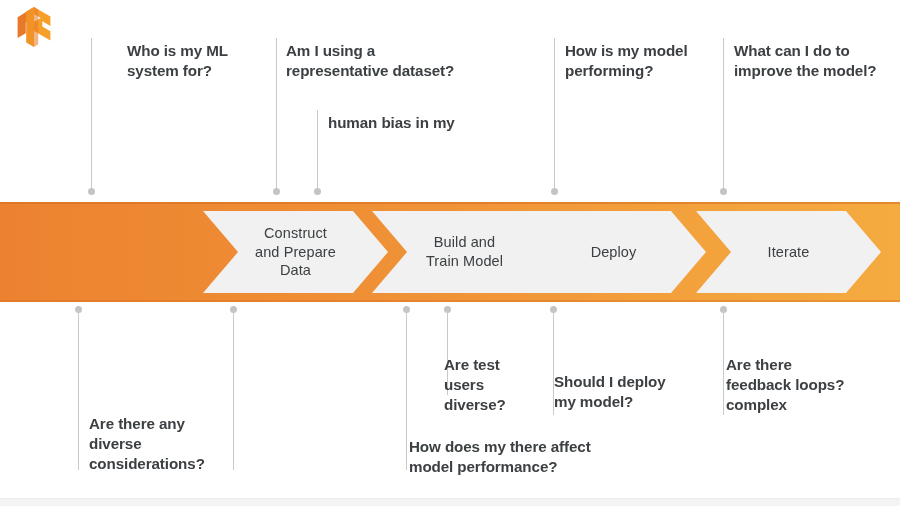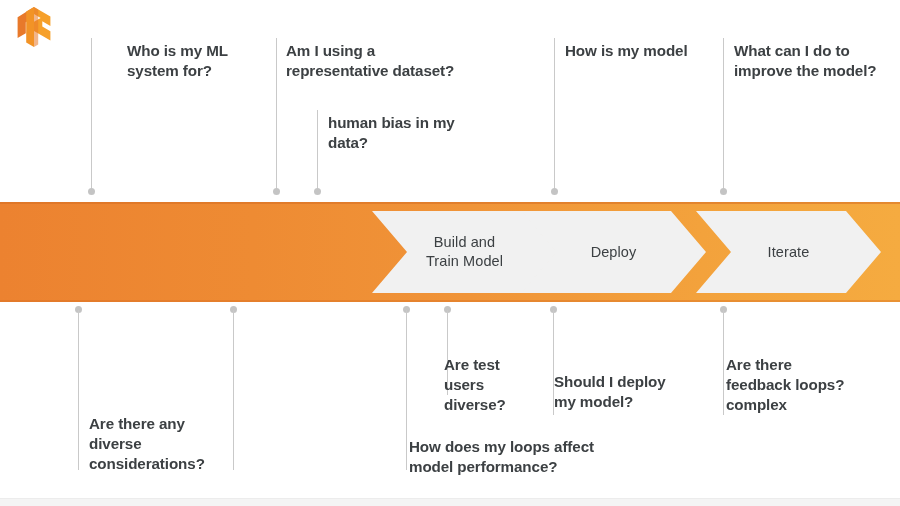--- a/index.html
+++ b/index.html
@@ -147,38 +147,45 @@
     <div>system for?</div>
   </div>
 
   <div class="q" style="left:286px; top:41px; width:250px;">
     <div>Am I using a</div>
     <div>representative dataset?</div>
   </div>
 
   <div class="q" style="left:328px; top:113px; width:200px;">
     <div>human bias in my</div>
-    <div>data?</div>
   </div>
 
   <div class="q" style="left:565px; top:41px; width:180px;">
     <div>How is my model</div>
+    <div>performing?</div>
   </div>
 
   <div class="q" style="left:734px; top:41px; width:175px;">
     <div>What can I do to</div>
     <div>improve the model?</div>
   </div>
 
   <div class="bar">
     <div class="bar-topline"></div>
     <div class="bar-botline"></div>
   </div>
 
 
+  <div class="step s2">
+    <div>
+      <span>Construct</span>
+      <span>and Prepare</span>
+      <span>Data</span>
+    </div>
+  </div>
 
   <div class="step s3">
     <div>
       <span>Build and</span>
       <span>Train Model</span>
     </div>
   </div>
 
   <div class="step s4">
     <div>
@@ -217,21 +224,21 @@
   </div>
 
 
   <div class="q" style="left:444px; top:355px; width:110px;">
     <div>Are test</div>
     <div>users</div>
     <div>diverse?</div>
   </div>
 
   <div class="q" style="left:409px; top:437px; width:230px;">
-    <div>How does my loops affect</div>
+    <div>How does my there affect</div>
     <div>model performance?</div>
   </div>
 
   <div class="q" style="left:554px; top:372px; width:170px;">
     <div>Should I deploy</div>
     <div>my model?</div>
   </div>
 
   <div class="q" style="left:726px; top:355px; width:175px;">
     <div>Are there</div>

